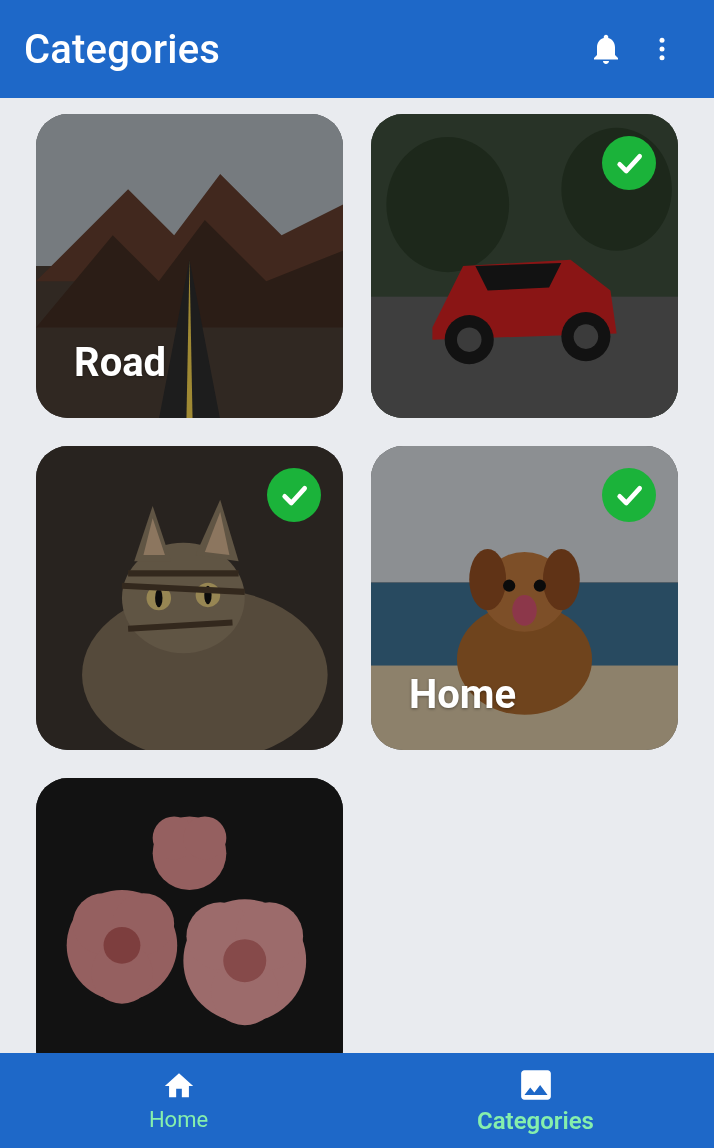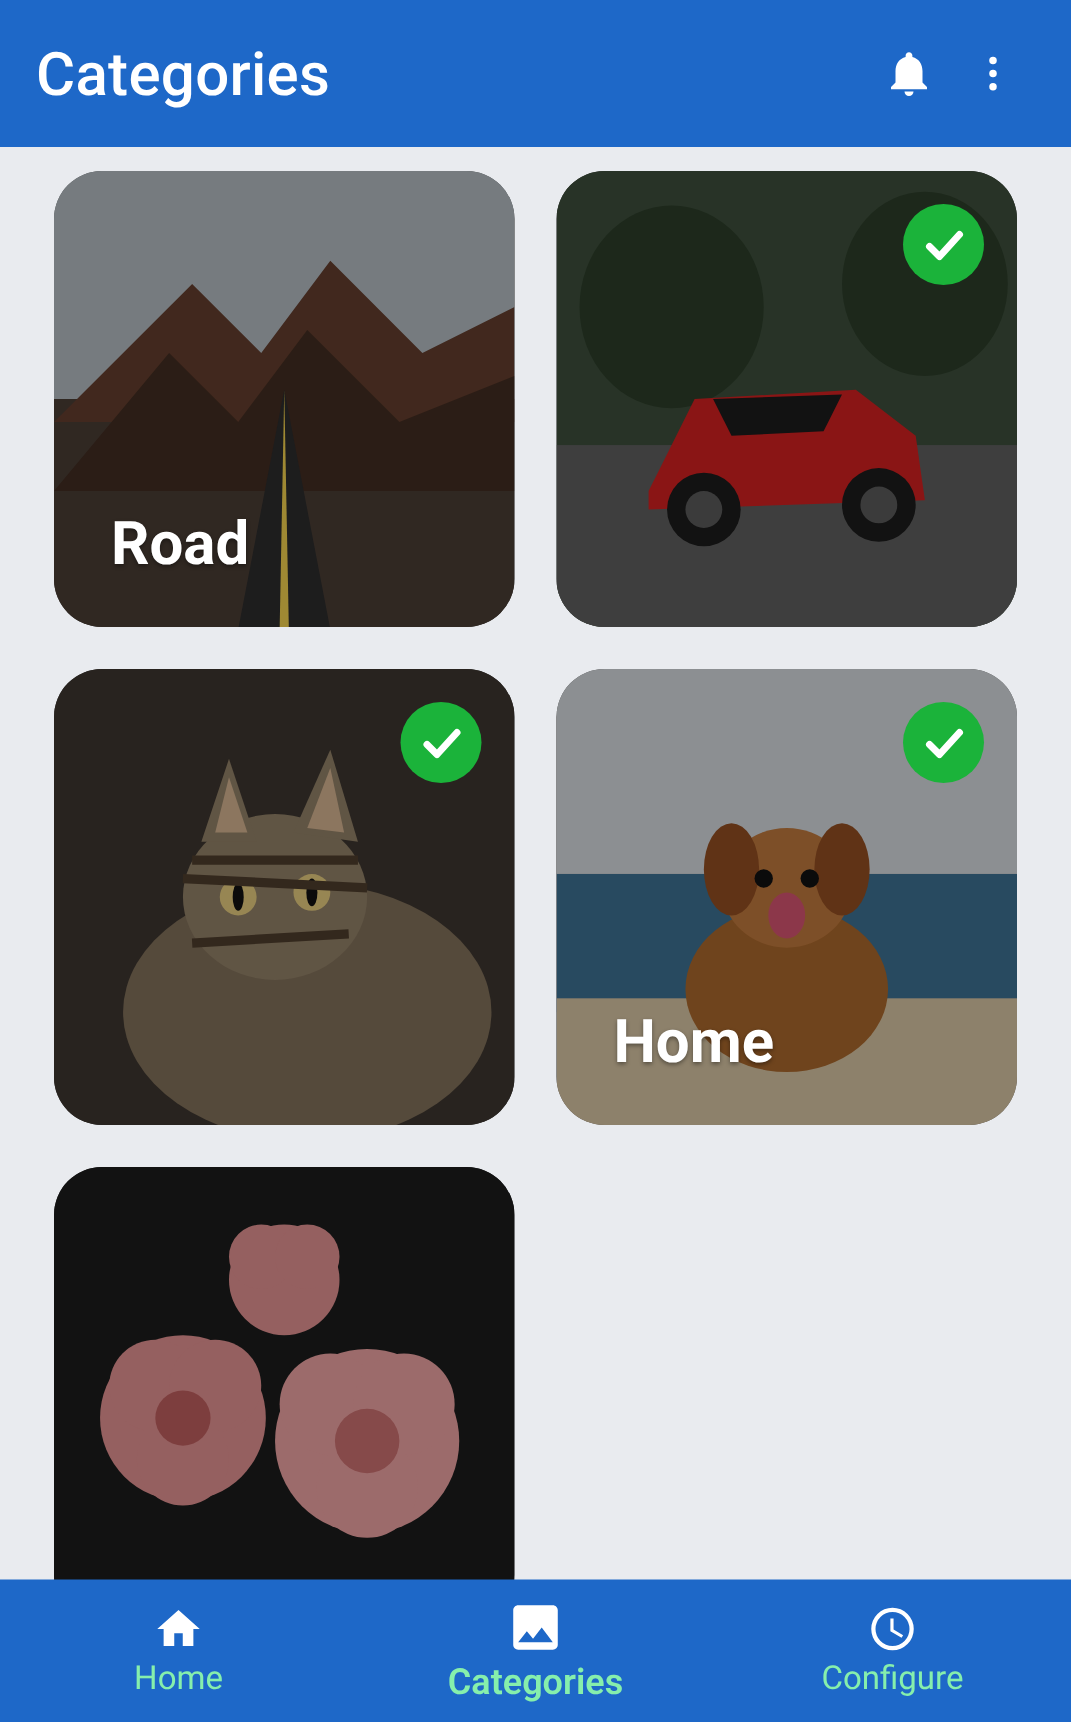--- a/index.html
+++ b/index.html
@@ -254,19 +254,13 @@
         <path d="M10 20v-6h4v6h5v-8h3L12 3 2 12h3v8z"></path>
       </svg>
     <div class="nav-label">Home</div>
   </div>
   <div class="nav-item active">
     <svg width="36" height="36" viewBox="0 0 24 24">
         <path d="M21 19V5c0-1.1-.9-2-2-2H5C3.9 3 3 3.9 3 5v14c0 1.1.9 2 2 2h14c1.1 0 2-.9 2-2zM8.5 13.5l2.5 3.01L14.5 12l4.5 6H5l3.5-4.5z"></path>
       </svg>
     <div class="nav-label">Categories</div>
   </div>
-  <div class="nav-item">
-    <svg width="34" height="34" viewBox="0 0 24 24">
-        <path d="M12 2a10 10 0 1 0 .001 20.001A10 10 0 0 0 12 2zm0 18a8 8 0 1 1 0-16 8 8 0 0 1 0 16zm.5-13H11v6l5.25 3.15.75-1.23-4.5-2.67V7z"></path>
-      </svg>
-    <div class="nav-label">Configure</div>
-  </div>
 </div>
 
 </body></html>

